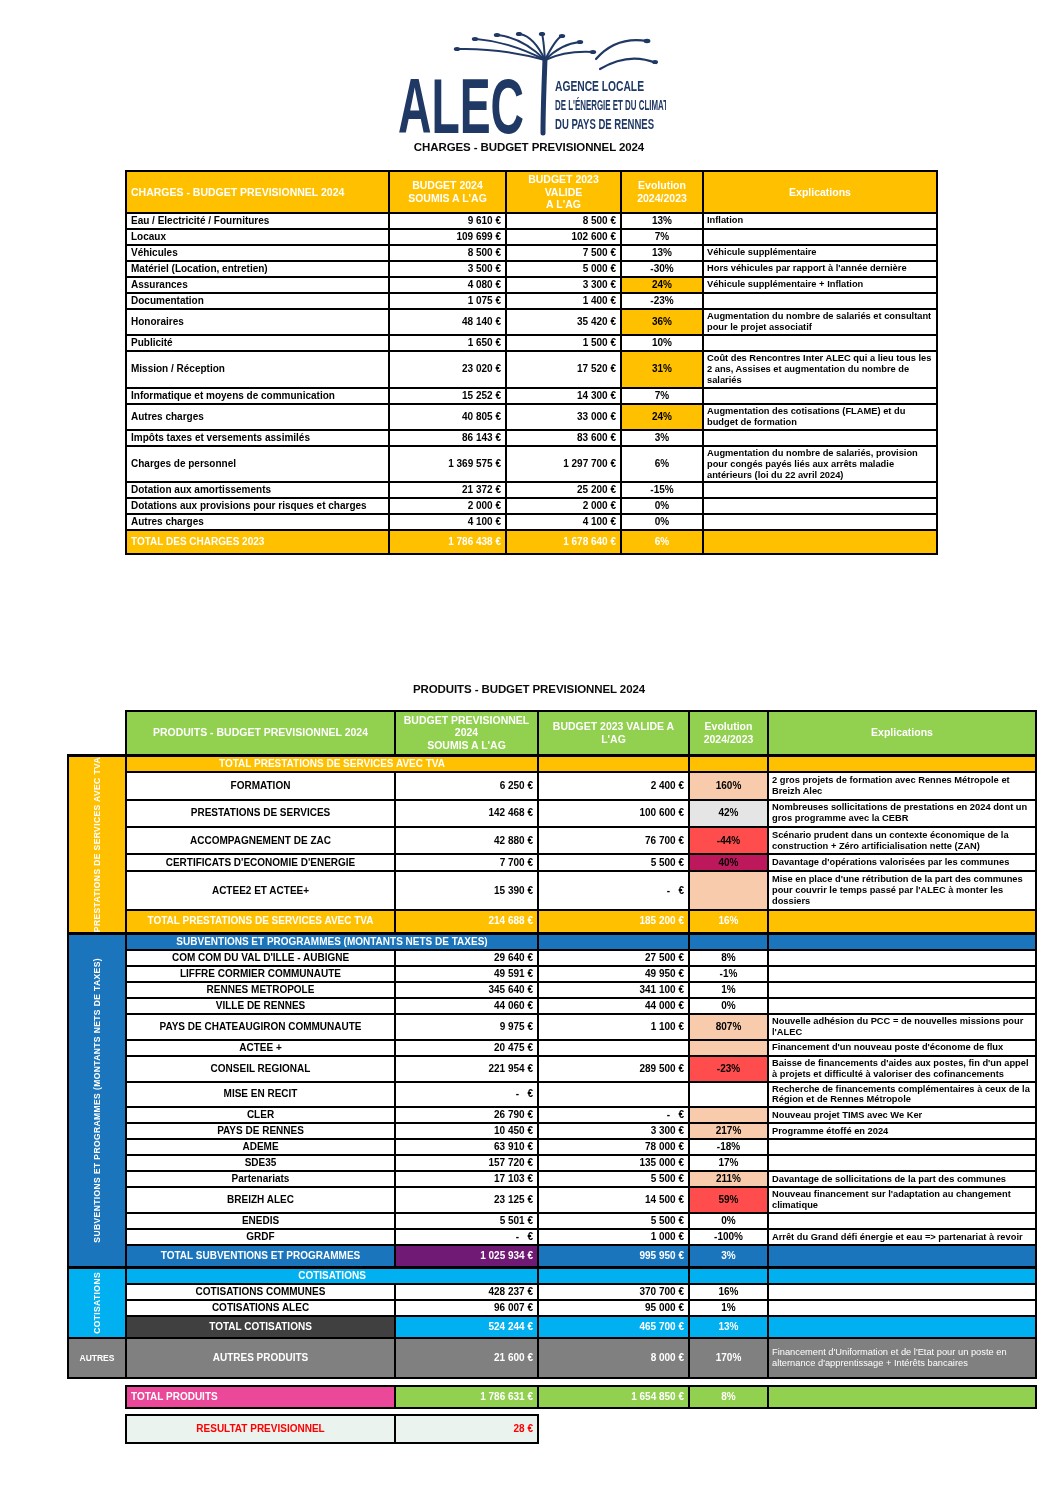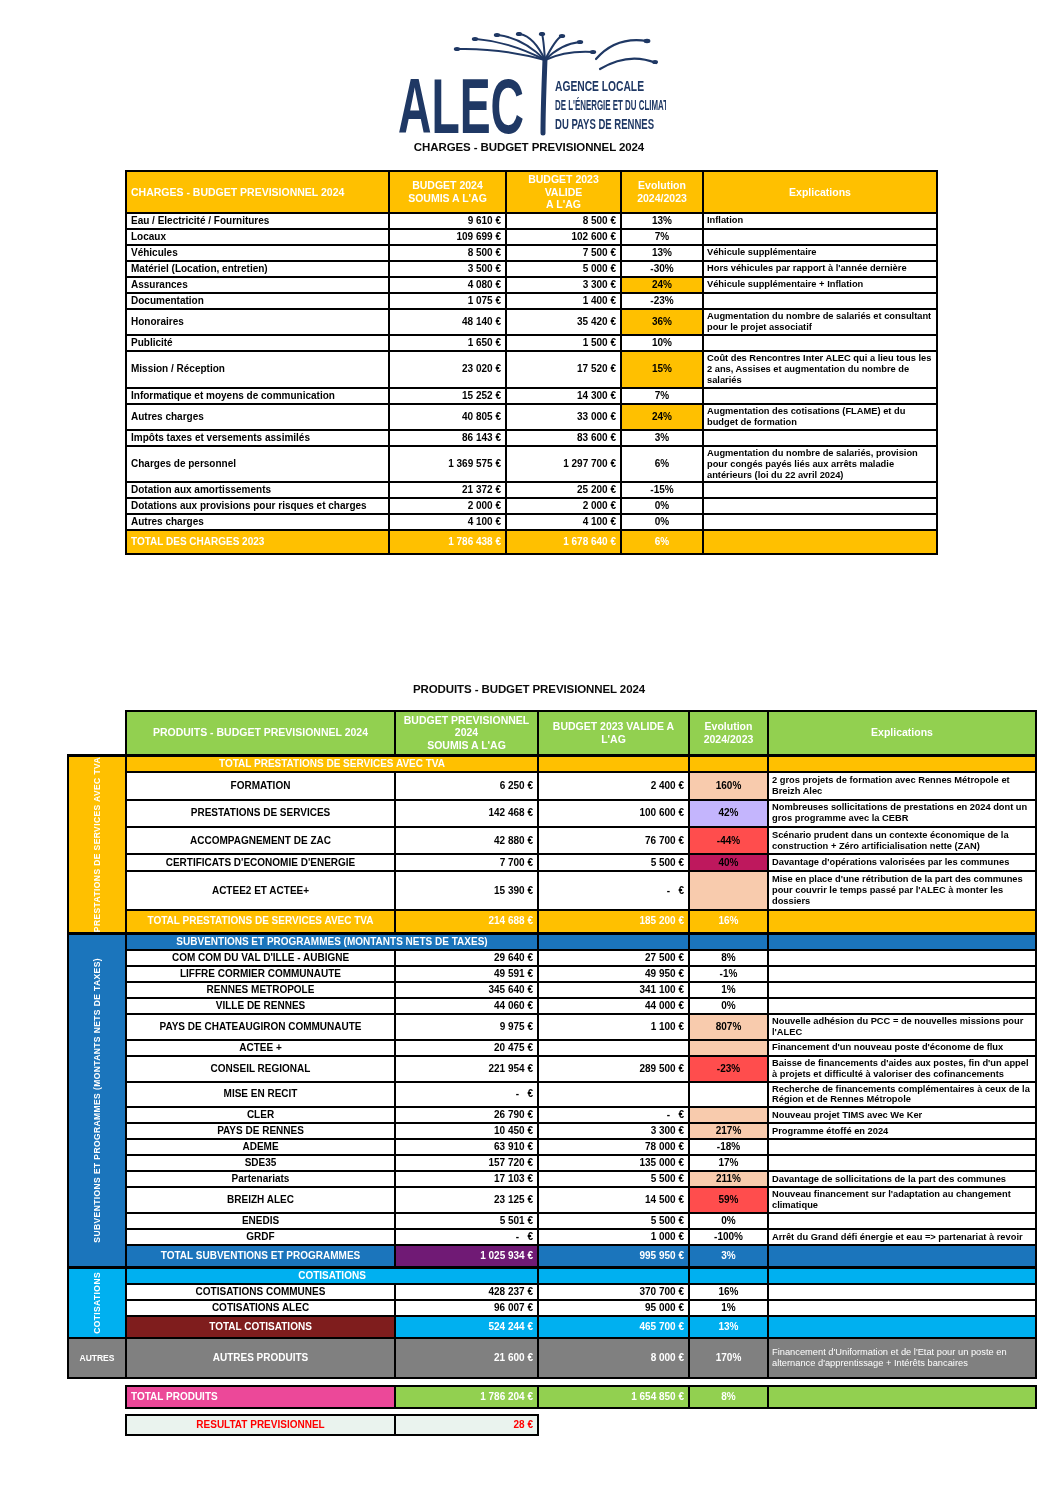--- a/index.html
+++ b/index.html
@@ -45,21 +45,21 @@
 
   #produits-area { position:absolute; top:710px; left:67px; width:968px; }
   #produits-table { width:968px; }
   #produits-table tr.hdr-row td { height:44px; }
   #produits-table tr { height:15px; }
   tr.gray-row td { height:40px; }
 
   #total-produits-table { width:910px; margin:6px 0 0 58px; }
   #total-produits-table td { color:#fff; height:22px; }
   #resultat-table { width:412px; margin:5px 0 0 58px; }
-  #resultat-table td { height:20px; border-width:2.6px; }
+  #resultat-table td { height:28px; border-width:2.6px; }
 </style>
 </head>
 <body>
 
 <div class="logo-wrap">
   <svg width="270" height="106" viewBox="0 0 270 106">
     <g stroke="#1F3864" fill="none" stroke-linecap="round">
       <path d="M149,27 C148,55 147,78 147,101" stroke-width="5"></path>
       <path d="M149,28 C130,23 96,16 62,17" stroke-width="2"></path>
       <path d="M149,28 C128,17 104,9 80,7" stroke-width="2"></path>
@@ -165,21 +165,21 @@
         <td class="lbl-left">Publicité</td>
         <td class="num">1 650 €</td>
         <td class="num">1 500 €</td>
         <td class="pct">10%</td>
         <td class="expl"></td>
       </tr>
       <tr>
         <td class="lbl-left">Mission / Réception</td>
         <td class="num">23 020 €</td>
         <td class="num">17 520 €</td>
-        <td class="pct" style="background: rgb(255, 192, 0);">15%</td>
+        <td class="pct" style="background: rgb(255, 192, 0);">31%</td>
         <td class="expl">Coût des Rencontres Inter ALEC qui a lieu tous les 2 ans, Assises et augmentation du nombre de salariés</td>
       </tr>
       <tr>
         <td class="lbl-left">Informatique et moyens de communication</td>
         <td class="num">15 252 €</td>
         <td class="num">14 300 €</td>
         <td class="pct">7%</td>
         <td class="expl"></td>
       </tr>
       <tr>
@@ -270,21 +270,21 @@
           <td class="lbl-center">FORMATION</td>
           <td class="num">6 250 €</td>
           <td class="num">2 400 €</td>
           <td class="pct" style="background: rgb(248, 203, 173);">160%</td>
           <td class="expl">2 gros projets de formation avec Rennes Métropole et Breizh Alec</td>
         </tr>
         <tr>
           <td class="lbl-center">PRESTATIONS DE SERVICES</td>
           <td class="num">142 468 €</td>
           <td class="num">100 600 €</td>
-          <td class="pct" style="background: #c4b5fd;">42%</td>
+          <td class="pct" style="background: #e5e5e5;">42%</td>
           <td class="expl">Nombreuses sollicitations de prestations en 2024 dont un gros programme avec la CEBR</td>
         </tr>
         <tr>
           <td class="lbl-center">ACCOMPAGNEMENT DE ZAC</td>
           <td class="num">42 880 €</td>
           <td class="num">76 700 €</td>
           <td class="pct" style="background: rgb(255, 77, 77);">-44%</td>
           <td class="expl">Scénario prudent dans un contexte économique de la construction + Zéro artificialisation nette (ZAN)</td>
         </tr>
         <tr>
@@ -453,21 +453,21 @@
           <td class="expl"></td>
         </tr>
         <tr>
           <td class="lbl-center">COTISATIONS ALEC</td>
           <td class="num">96 007 €</td>
           <td class="num">95 000 €</td>
           <td class="pct">1%</td>
           <td class="expl"></td>
         </tr>
         <tr class="group-total">
-          <td class="lbl-center" style="background: #7f1d1d;">TOTAL COTISATIONS</td>
+          <td class="lbl-center" style="background: #404040;">TOTAL COTISATIONS</td>
           <td class="num" style="background: rgb(0, 176, 240); padding-left: 8px;">524 244 €</td>
           <td class="num" style="background: rgb(0, 176, 240);">465 700 €</td>
           <td class="pct" style="background: rgb(0, 176, 240);">13%</td>
           <td class="expl" style="background: rgb(0, 176, 240);"></td>
         </tr>
         <tr class="gray-row">
           <td class="strip" rowspan="1" style="background: rgb(128, 128, 128); font-weight: bold;">AUTRES</td>
           <td class="lbl-center" style="background: rgb(128, 128, 128); color: rgb(255, 255, 255);">AUTRES PRODUITS</td>
           <td class="num" style="background: rgb(128, 128, 128); color: rgb(255, 255, 255);">21 600 €</td>
           <td class="num" style="background: rgb(128, 128, 128); color: rgb(255, 255, 255);">8 000 €</td>
@@ -481,21 +481,21 @@
     <colgroup>
       <col style="width:269px">
         <col style="width:143px">
         <col style="width:151px">
         <col style="width:79px">
         <col style="width:268px">
     </colgroup>
     <tbody id="total-produits-tbody">
         <tr class="table-total">
           <td class="lbl-left" style="background: #ec4899;">TOTAL PRODUITS</td>
-          <td class="num" style="background: rgb(146, 208, 80);">1 786 204 €</td>
+          <td class="num" style="background: rgb(146, 208, 80);">1 786 631 €</td>
           <td class="num" style="background: rgb(146, 208, 80);">1 654 850 €</td>
           <td class="pct" style="background: rgb(146, 208, 80);">8%</td>
           <td class="expl" style="background: rgb(146, 208, 80);"></td>
         </tr>
       </tbody>
   </table>
 
   <table id="resultat-table">
     <colgroup>
       <col style="width:269px">

